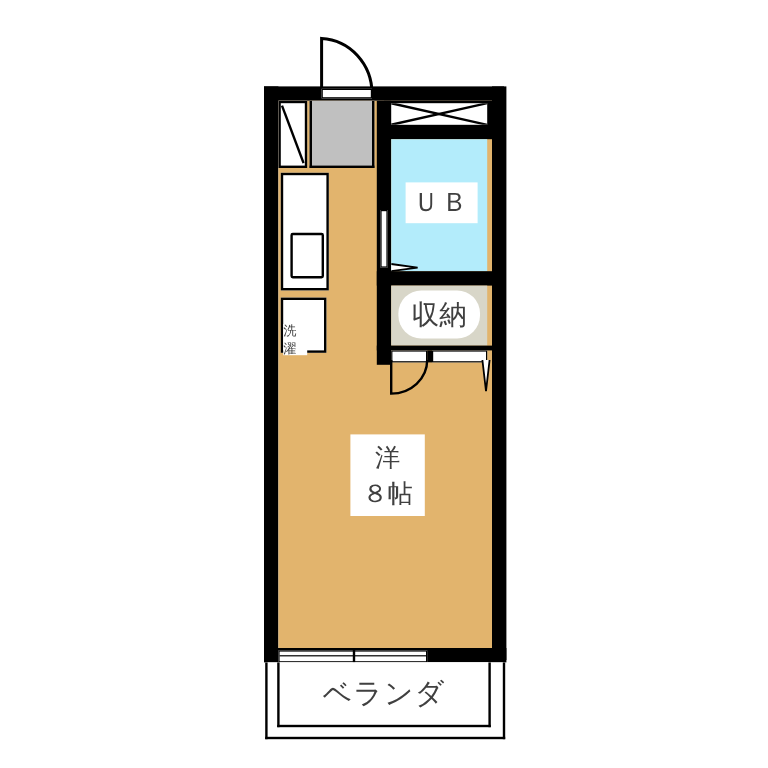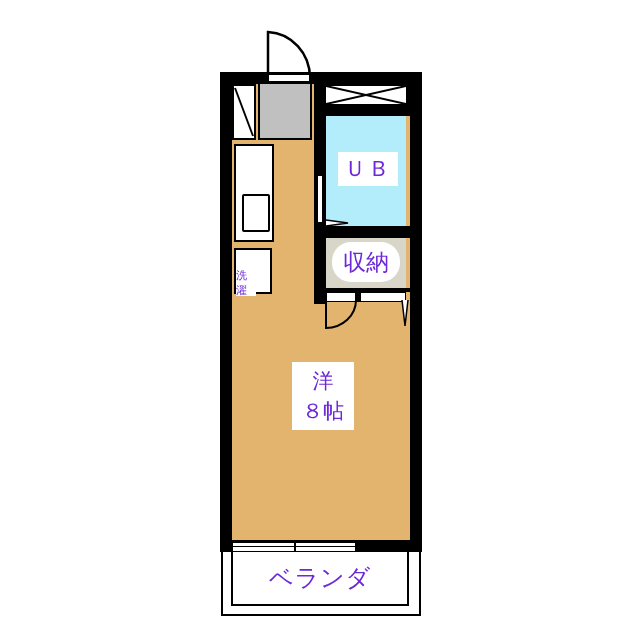--- a/index.html
+++ b/index.html
@@ -2,21 +2,21 @@
 <html><head>
   <meta charset="utf-8">
   <style>
     html, body { margin:0; padding:0; background:#ffffff; }
     body { width:640px; height:640px; position:relative; overflow:hidden;
            font-family:"DejaVu Sans", "Liberation Sans", sans-serif; }
     .abs { position:absolute; box-sizing:border-box; }
     .wall { background:#000; }
     .floor { background:#e2b46d; }
     .label { display:flex; align-items:center; justify-content:center;
-             background:#fff; color:#6d28d9; }
+             background:#fff; color:#404040; }
   </style>
 </head>
 <body>
 
 <svg class="abs" style="left:262px;top:28px;" width="56" height="52" viewBox="0 0 56 52">
   <path d="M6 50 L6 4 A44 46 0 0 1 48 50" fill="#fff" stroke="#000" stroke-width="2.5"></path>
 </svg>
 
 <div class="abs wall" style="left:220px;top:72px;width:200px;height:12px;"></div>
 <div class="abs wall" style="left:220px;top:72px;width:12px;height:478px;"></div>

